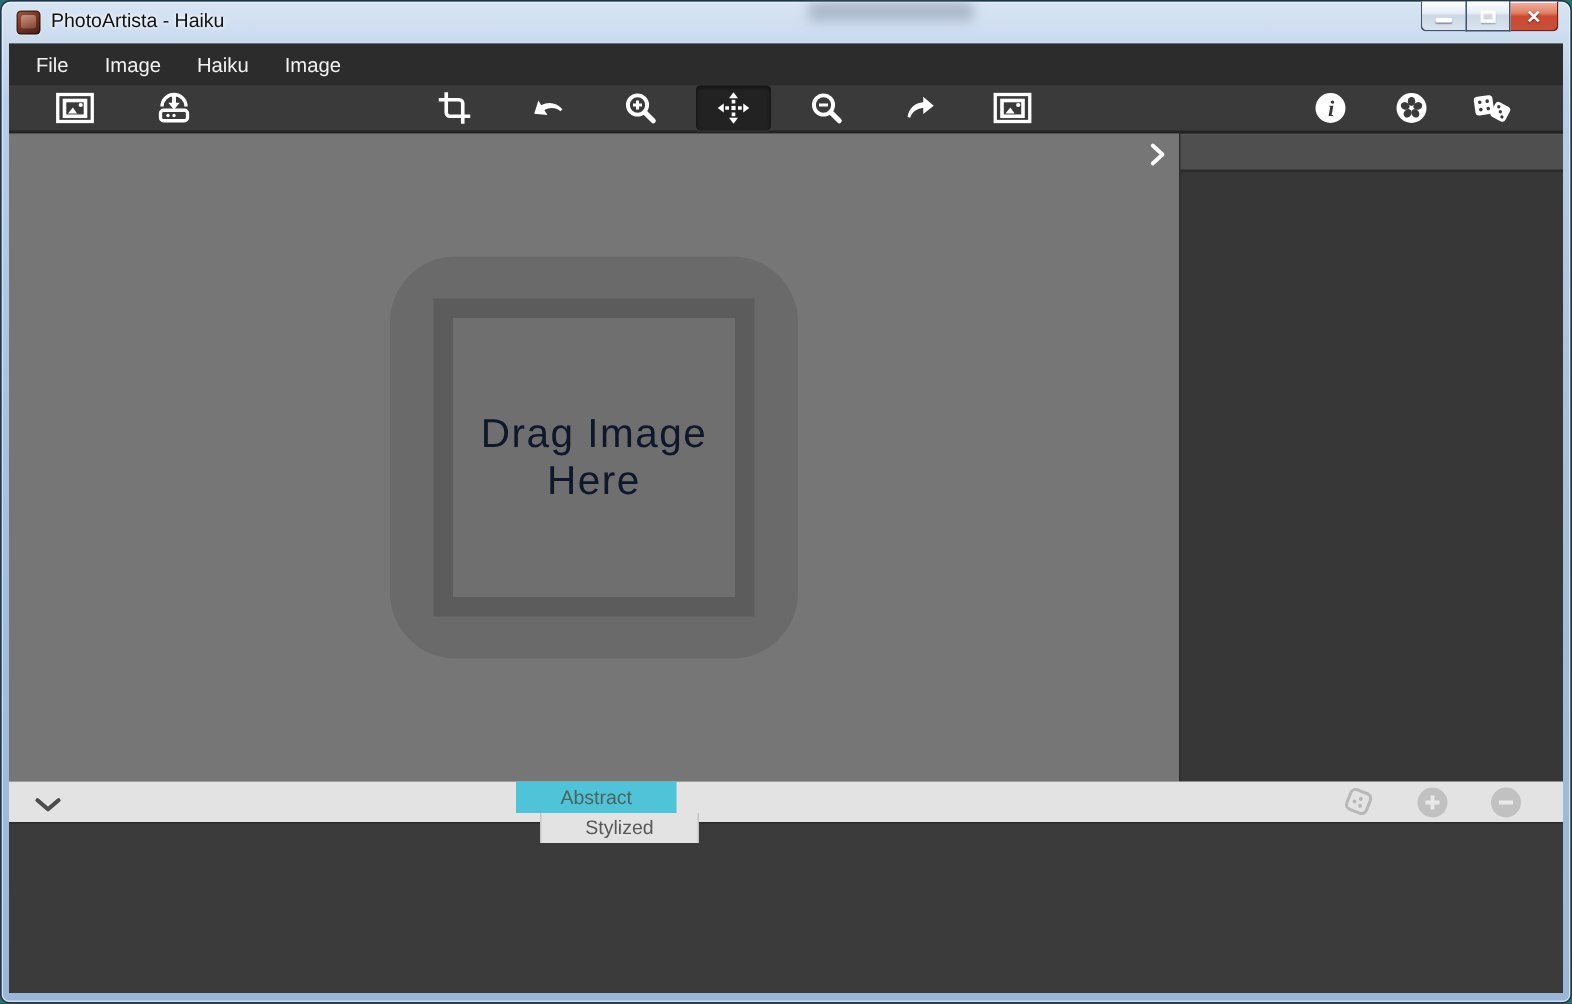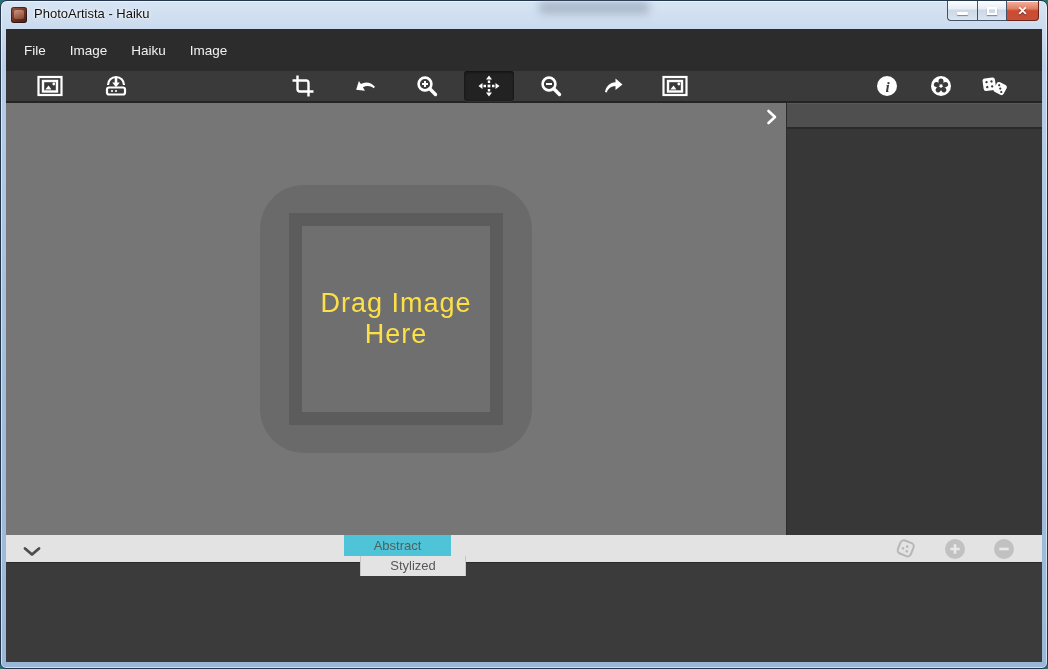--- a/index.html
+++ b/index.html
@@ -58,21 +58,21 @@
   .glyph-x { color:#fff; font-size:12px; font-weight:bold; line-height:1; text-shadow:0 1px 1px rgba(0,0,0,.5); }
 
   
   .content {
     position:absolute; left:5px; right:5px; top:28px; bottom:6px;
     background:#3b3b3b; display:flex; flex-direction:column; overflow:hidden;
   }
 
   
   .menubar {
-    height:42px; background:#2c2c2c; display:flex; align-items:center;
+    height:28px; background:#2c2c2c; display:flex; align-items:center;
     padding-left:6px; flex:0 0 auto;
   }
   .menu-item {
     color:#f2f2f2; font-size:13.5px; padding:0 12px; height:28px;
     display:flex; align-items:center; cursor:default;
   }
 
   
   .toolbar {
     height:32px; background:#3a3a3a; border-bottom:2px solid #242424;
@@ -104,21 +104,21 @@
   }
   .dz-frame {
     width:214px; height:212px; background:#5c5c5c;
     display:flex; align-items:center; justify-content:center;
   }
   .dz-inner {
     width:188px; height:186px; background:#6f6f6f;
     display:flex; align-items:center; justify-content:center;
   }
   .dz-text {
-    width:180px; text-align:center; color:#fde047; font-size:27px;
+    width:180px; text-align:center; color:#0f172a; font-size:27px;
     line-height:1.15; letter-spacing:1px;
   }
 
   .rightpanel { flex:1; background:#373737; border-left:1px solid #2c2c2c; display:flex; flex-direction:column; }
   .rp-header { height:26px; background:#4f4f4f; border-bottom:2px solid #2a2a2a; box-shadow: inset 0 1px 0 rgba(255,255,255,.06); }
   .rp-body { flex:1; background:#373737; }
 
   
   .bottombar { flex:0 0 27px; background:#e3e3e3; position:relative; }
   .bb-chevron { position:absolute; left:16px; top:8px; }

